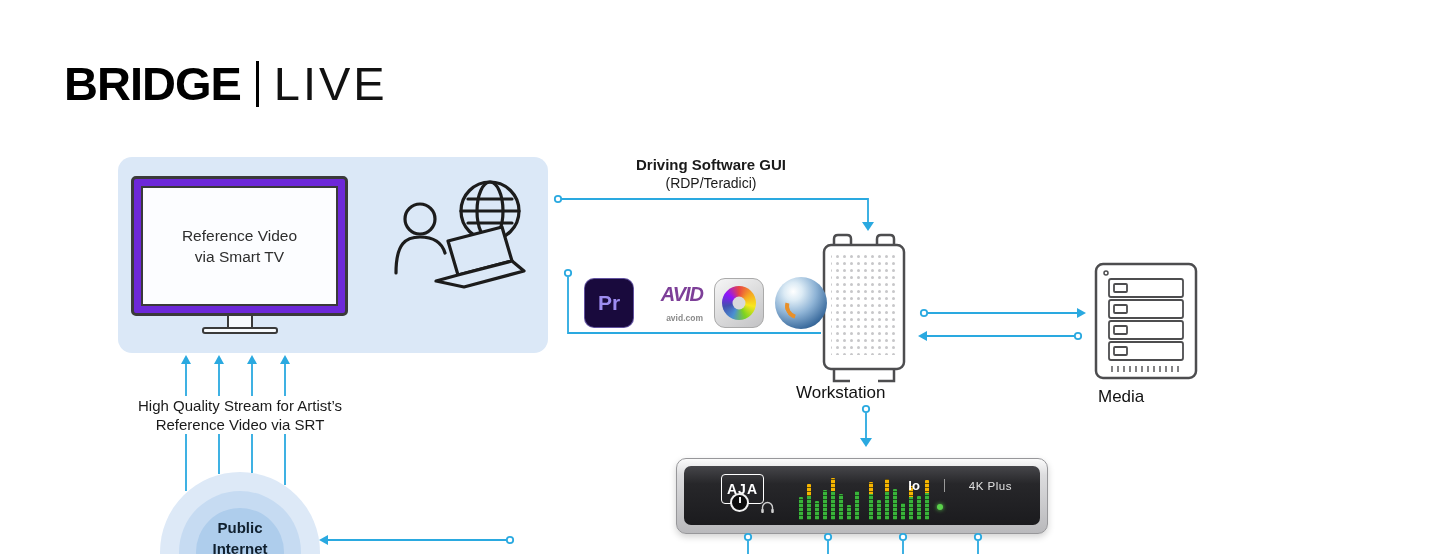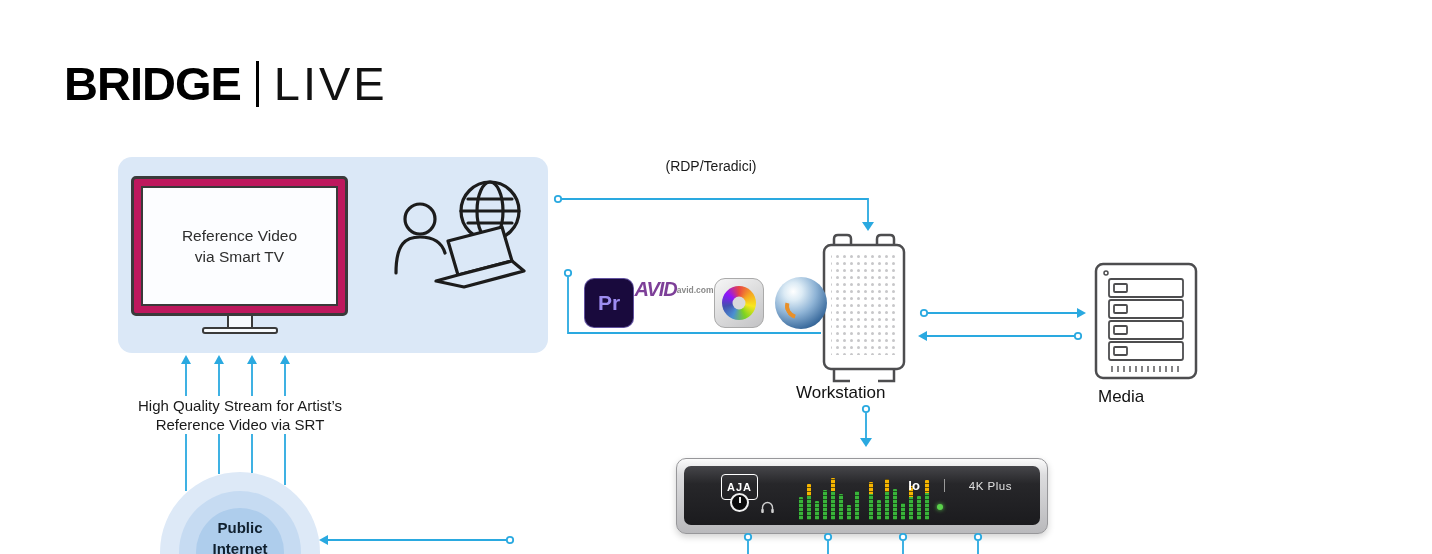--- a/index.html
+++ b/index.html
@@ -10,42 +10,42 @@
 
   
   .logo { position:absolute; left:64px; top:56px; display:flex; align-items:center; gap:15px; }
   .logo-bridge { font-size:47px; font-weight:800; letter-spacing:-1px; color:#000; }
   .logo-divider { width:3px; height:46px; background:#000; }
   .logo-live { font-size:47px; font-weight:400; letter-spacing:3px; color:#111; }
 
   
   .remote-box { position:absolute; left:118px; top:157px; width:430px; height:196px; border-radius:14px; background:#dbe8f7; }
   .tv { position:absolute; left:13px; top:19px; width:217px; height:176px; }
-  .tv-frame { width:217px; height:140px; border:3px solid #3a3a3a; border-radius:5px; background:#be185d; display:flex; align-items:center; justify-content:center; }
+  .tv-frame { width:217px; height:140px; border:3px solid #3a3a3a; border-radius:5px; background:#6d28d9; display:flex; align-items:center; justify-content:center; }
   .tv-screen { width:197px; height:120px; border:2px solid #3a3a3a; background:#fcfdff; display:flex; align-items:center; justify-content:center; text-align:center; }
   .tv-text { font-size:15.5px; line-height:21px; color:#2e2e2e; }
   .tv-neck { position:absolute; left:96px; top:140px; width:26px; height:13px; border:2.5px solid #3a3a3a; border-top:none; background:#f7fafd; }
   .tv-base { position:absolute; left:71px; top:151px; width:76px; height:7px; border:2.5px solid #3a3a3a; border-radius:3px; background:#f7fafd; }
   .artist-svg { position:absolute; left:272px; top:20px; }
   .artists-label { position:absolute; left:225px; top:158px; width:210px; text-align:center; font-size:16.5px; color:#111; }
 
   
   .gui-label { position:absolute; left:561px; top:156px; width:300px; text-align:center; z-index:6; }
   .gui-label .l1 { font-size:15px; font-weight:bold; }
   .gui-label .l2 { font-size:14px; margin-top:2px; }
   .stream-label { position:absolute; left:95px; top:396px; width:290px; text-align:center; font-size:15px; line-height:19px; z-index:6; background:#fff; }
   .node-label { position:absolute; text-align:left; font-size:17px; color:#111; }
   .workstation-label { left:796px; top:383px; width:130px; }
   .media-label { left:1098px; top:387px; width:100px; }
 
   
   .apps { position:absolute; left:584px; top:277px; display:flex; align-items:center; gap:11px; z-index:6; }
   .icon-pr { width:50px; height:50px; border-radius:10px; background:#190a3d; border:1.5px solid rgba(157,140,240,.55);
              color:#9d8cf0; font-size:21px; font-weight:bold; display:flex; align-items:center; justify-content:center;text-align:right; }
-  .icon-avid { width:58px; height:50px; display:flex; flex-direction:row; align-items:flex-start; justify-content:center; }
+  .icon-avid { width:58px; height:50px; display:flex; flex-direction:column; align-items:flex-end; justify-content:center; }
   .avid-word { font-size:20px; font-weight:bold; font-style:italic; color:#7d3f98; letter-spacing:-1px; }
   .avid-caption { font-size:8.5px; color:#8a8a8a; margin-top:7px;font-weight:bold; }
   .icon-fcp { width:50px; height:50px; border-radius:11px; background:linear-gradient(145deg,#f6f6f6,#c2c2c4); border:1px solid #aaa;
               display:flex; align-items:center; justify-content:center; }
   .fcp-wheel { width:34px; height:34px; border-radius:50%;
                background:conic-gradient(#e84444,#f5a623,#f8e71c,#7ed321,#4a90d2,#4350af,#9013fe,#e84444); position:relative; }
   .fcp-wheel::after { content:""; position:absolute; left:50%; top:50%; width:13px; height:13px; border-radius:50%;
                       background:#d9d9db; transform:translate(-50%,-50%); }
   .icon-sphere { width:52px; height:52px; border-radius:50%;
                  background:radial-gradient(circle at 35% 28%, #ffffff 0%, #dcebf5 18%, #8fb4d6 45%, #3c6c9e 75%, #24496e 100%);
@@ -65,21 +65,21 @@
   .internet-label { position:absolute; left:163px; top:517px; width:154px; text-align:center; font-size:15px; font-weight:bold;
                     line-height:21px; color:#10202f; z-index:2; }
 
   
   .aja-device { position:absolute; left:676px; top:458px; width:372px; height:76px; border-radius:10px;
                 background:linear-gradient(180deg,#fbfbfb 0%,#dcdcde 22%,#b9b9bc 100%);
                 border:1px solid #97979a; box-shadow:0 3px 7px rgba(0,0,0,.18); z-index:4; }
   .device-panel { position:absolute; left:7px; right:7px; top:7px; bottom:8px; border-radius:7px;
                   background:linear-gradient(180deg,#46464a 0%,#27272a 30%,#1b1b1e 100%); }
   .aja-logo { position:absolute; left:37px; top:8px; border:1.5px solid #fff; border-radius:4px; color:#fff; font-weight:bold;
-              font-size:11px; letter-spacing:1px; padding:6px 5px; }
+              font-size:14px; letter-spacing:1px; padding:6px 5px; }
   .power-button { position:absolute; left:46px; top:27px; width:19px; height:19px; border-radius:50%; border:2px solid #f0f0f0;
                   background:#0b0b0c; }
   .power-button::after { content:""; position:absolute; left:50%; top:2px; width:2px; height:6px; background:#f0f0f0;
                          transform:translateX(-50%); }
   .headphone-icon { position:absolute; left:76px; top:34px; width:15px; height:15px; }
   .meters { position:absolute; left:115px; top:12px; width:144px; height:42px; display:flex; align-items:flex-end; gap:4px; }
   .meter-col { width:4px; border-radius:1px; }
   .meter-col:nth-child(9) { margin-left:6px; }
   .status-led { position:absolute; left:253px; top:38px; width:6px; height:6px; border-radius:50%; background:#5ad24b;
                 box-shadow:0 0 4px #5ad24b; }
@@ -169,20 +169,21 @@
         <circle cx="30" cy="42" r="15"></circle>
         <path d="M6,96 C6,66 16,60 30,60 C44,60 52,66 55,76"></path>
         <polygon points="58,64 112,50 122,84 68,98" fill="#dbe8f7"></polygon>
         <polygon points="46,104 68,98 122,84 134,94 74,110" fill="#dbe8f7"></polygon>
       </g>
     </svg>
 
   </div>
 
   <div class="gui-label">
+    <div class="l1">Driving Software GUI</div>
     <div class="l2">(RDP/Teradici)</div>
   </div>
 
   <div class="stream-label">
     <div>High Quality Stream for Artist’s</div>
     <div>Reference Video via SRT</div>
   </div>
 
   <div class="apps">
     <div class="icon-pr">

